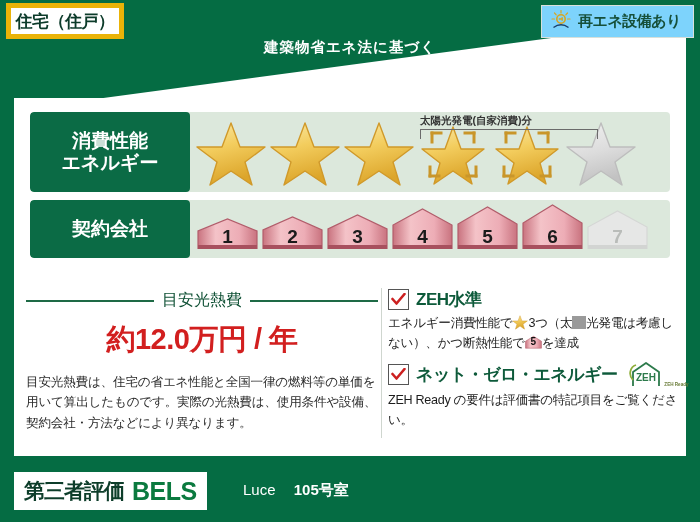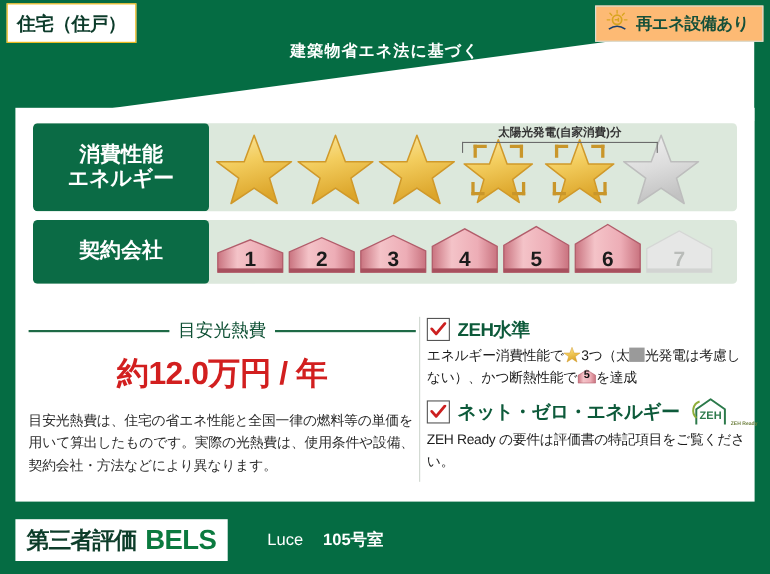--- a/index.html
+++ b/index.html
@@ -8,29 +8,29 @@
     font-family:"Liberation Sans","DejaVu Sans",sans-serif;
     background:#006c44;
   }
   #label{
     position:relative;width:700px;height:522px;background:#056c43;
     box-sizing:border-box;
   }
   
   .cat-tag{
     position:absolute;left:6px;top:3px;width:118px;height:36px;
-    background:#ffffff;border:1px solid #eab308;
+    background:#ffffff;border:5px solid #eab308;
     display:flex;align-items:center;justify-content:center;
     font-size:17px;font-weight:bold;color:#0c3b2a;letter-spacing:-0.5px;
     box-sizing:border-box;z-index:6;
   }
   
   .renew-badge{
     position:absolute;right:6px;top:5px;height:33px;
-    background:#fdba74;border:1px solid #d8e0da;
+    background:#7dd3fc;border:1px solid #d8e0da;
     display:flex;align-items:center;gap:6px;padding:0 12px 0 8px;
     box-sizing:border-box;z-index:6;
   }
   .renew-badge .txt{font-size:15px;font-weight:bold;color:#16503a;letter-spacing:-0.5px;}
   
   .header{
     position:absolute;left:0;top:0;width:700px;height:108px;z-index:3;
     pointer-events:none;
   }
   .title-wrap{
@@ -62,21 +62,21 @@
     font-size:19px;font-weight:bold;line-height:1.18;letter-spacing:0px;
     border-radius:4px;flex:0 0 160px;
   }
   .row-body{flex:1;position:relative;display:flex;align-items:center;}
   
   .star-row{height:80px;padding-left:4px;}
   .stars{display:flex;align-items:center;gap:0px;position:relative;}
   .star{width:74px;height:70px;position:relative;}
   
   .solar-cap{
-    position:absolute;left:230px;top:2px;width:178px;text-align:center;z-index:5;
+    position:absolute;left:230px;top:2px;width:178px;z-index:5;
   }
   .solar-cap .cap-text{font-size:10.5px;font-weight:bold;color:#333;white-space:nowrap;}
   .solar-bracket{
     height:9px;margin-top:1px;border:1.6px solid #6b6b6b;border-bottom:none;
   }
   
   .ins-row{height:58px;padding-left:6px;align-items:flex-end;}
   .houses{display:flex;align-items:flex-end;gap:2px;padding-bottom:5px;}
   .house{position:relative;width:63px;text-align:center;}
   .house .num{

